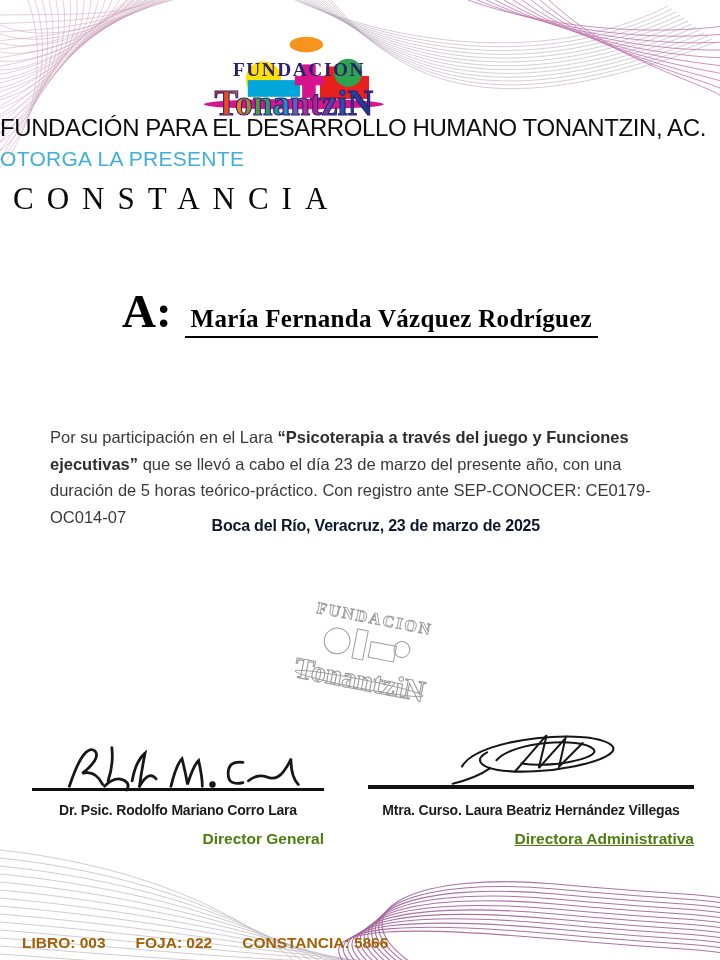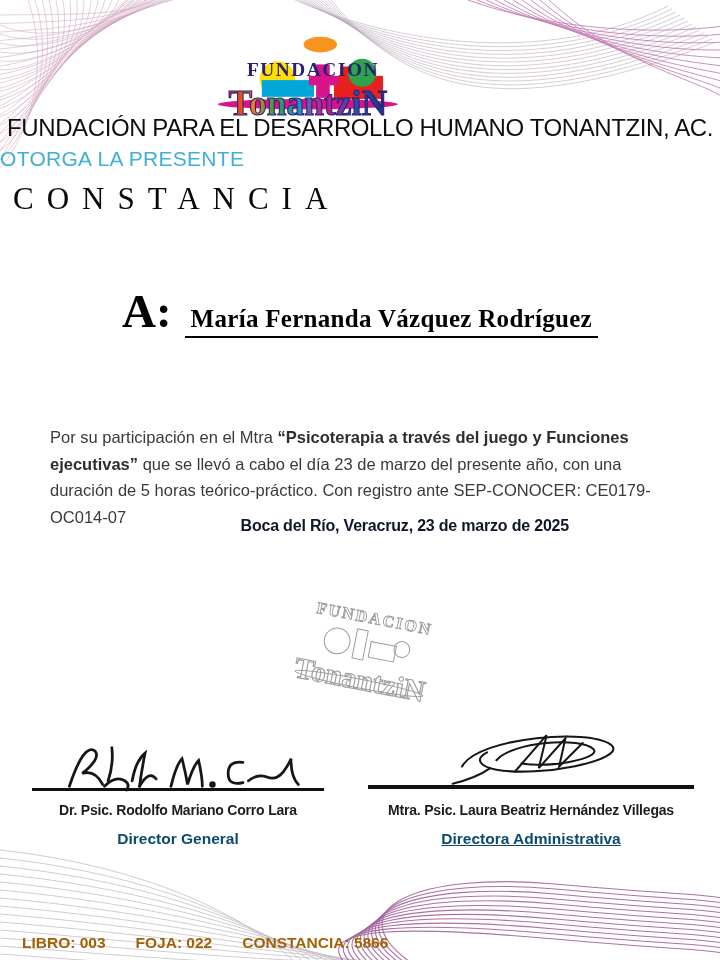--- a/index.html
+++ b/index.html
@@ -6,24 +6,24 @@
   .page{position:relative;width:720px;height:960px;background:#fff;overflow:hidden;
         font-family:"Liberation Sans",sans-serif;}
   #deco{position:absolute;inset:0;width:720px;height:960px;pointer-events:none;}
   #deco g{fill:none;}
   #tl-fan path,#tl-fan2 path{stroke:#c99ab5;stroke-width:.6;opacity:.8;}
   #top-waves path{stroke:#b5a6b5;stroke-width:.8;opacity:.7;}
   #tr-curves path{stroke:#c37cb0;stroke-width:1;opacity:.85;}
   #bl-arcs path{stroke:#c6bfc6;stroke-width:.9;opacity:.9;}
   #bottom-waves path{stroke:#a2639a;stroke-width:1.1;opacity:.9;}
 
-  .layer{position:absolute;left:0;top:0;width:597px;height:960px;padding-left:29px;}
+  .layer{position:absolute;left:0;top:0;width:597px;height:960px;}
 
   .logo{position:absolute;left:50%;top:32px;transform:translateX(-50%);}
-  .org-title{position:absolute;top:114px;left:0;width:720px;text-align:center;
+  .org-title{position:absolute;top:114px;left:0;width:720px;text-align:left;
              font-size:24px;letter-spacing:-0.4px;color:#0e0e0e;}
   .otorga{position:absolute;top:147px;left:0;width:720px;
           font-size:21px;color:#41b0d5;letter-spacing:0.3px;}
   .constancia{position:absolute;top:181px;left:0;width:720px;text-align:left;
               font-family:"Liberation Serif",serif;font-weight:400;font-size:31px;
               letter-spacing:13px;color:#090909;padding-left:13px;box-sizing:border-box;}
   .name-row{position:absolute;top:284px;left:0;width:720px;display:flex;
             justify-content:center;align-items:baseline;
             font-family:"Liberation Serif",serif;font-weight:700;color:#000;}
   .name-prefix{font-size:47px;margin-right:13px;}
@@ -39,22 +39,22 @@
   .sig-line{position:absolute;background:#111;}
   .sig-line.left{left:32px;top:788px;width:292px;height:3px;}
   .sig-line.right{left:368px;top:785px;width:326px;height:4px;}
   .sig-img{position:absolute;}
   .sig-img.left{left:62px;top:738px;}
   .sig-img.right{left:415px;top:722px;}
   .sig-name{position:absolute;text-align:center;font-weight:700;font-size:14px;
             color:#1c1c1c;letter-spacing:-0.2px;}
   .sig-name.left{left:32px;top:802px;width:292px;}
   .sig-name.right{left:368px;top:802px;width:326px;}
-  .sig-role{position:absolute;text-align:center;font-weight:700;font-size:15.5px;
-            color:#0c4a6e;}
+  .sig-role{position:absolute;text-align:right;font-weight:700;font-size:15.5px;
+            color:#4d7c0f;}
   .sig-role.left{left:32px;top:830px;width:292px;}
   .sig-role.right{left:368px;top:830px;width:326px;text-decoration:underline;}
 
   .registry{position:absolute;left:22px;top:934px;display:flex;gap:30px;
             font-weight:700;font-size:15.5px;color:#a16207;}
 
   .logo-fundacion{font-family:"Liberation Serif",serif;font-weight:700;letter-spacing:1.5px;}
   .logo-tonantzin{font-family:"Liberation Serif",serif;font-weight:700;}
   .stamp-word{font-family:"Liberation Serif",serif;font-weight:700;}
 </style>
@@ -193,21 +193,21 @@
 
     <div class="otorga">OTORGA LA PRESENTE</div>
 
     <div class="constancia">CONSTANCIA</div>
 
     <div class="name-row">
       <span class="name-prefix">A:</span>
       <span class="recipient-name">María Fernanda Vázquez Rodríguez</span>
     </div>
 
-    <div class="body-par"><span>Por su participación en el Mtra </span><b>“Psicoterapia a través del juego y Funciones ejecutivas”</b><span> que se llevó a cabo el día 23 de marzo del presente año, con una duración de 5 horas teórico-práctico. Con registro ante SEP-CONOCER: CE0179-OC014-07</span></div>
+    <div class="body-par"><span>Por su participación en el Lara </span><b>“Psicoterapia a través del juego y Funciones ejecutivas”</b><span> que se llevó a cabo el día 23 de marzo del presente año, con una duración de 5 horas teórico-práctico. Con registro ante SEP-CONOCER: CE0179-OC014-07</span></div>
 
     <div class="date-line">Boca del Río, Veracruz, 23 de marzo de 2025</div>
 
     <svg class="stamp" width="168" height="112" viewBox="0 0 170 112" xmlns="http://www.w3.org/2000/svg">
       <g fill="none" stroke="#828282">
         <text class="stamp-word" x="85" y="26" text-anchor="middle" font-size="16.5" letter-spacing="2" stroke-width="0.9">FUNDACION</text>
         <circle cx="52" cy="50" r="13" stroke-width="1"></circle>
         <rect x="70" y="34" width="11" height="30" stroke-width="1"></rect>
         <rect x="86" y="44" width="26" height="16" stroke-width="1"></rect>
         <circle cx="118" cy="46" r="8" stroke-width="1"></circle>
@@ -235,21 +235,21 @@
 
     <svg class="sig-img right" width="235" height="64" viewBox="0 0 300 80" xmlns="http://www.w3.org/2000/svg">
       <g fill="none" stroke="#161616" stroke-width="2.6" stroke-linecap="round">
         <path d="M 60 56 C 80 18 230 6 252 30 C 266 48 160 70 104 60 C 82 56 76 46 92 38"></path>
         <path d="M 104 48 C 124 24 212 18 228 34 C 238 46 170 58 136 52"></path>
         <path d="M 128 62 L 168 16 L 158 58 L 192 20 L 184 56 L 214 26"></path>
         <path d="M 96 58 C 82 68 64 74 48 78"></path>
       </g>
     </svg>
     <div class="sig-line right"></div>
-    <div class="sig-name right">Mtra. Psic. Laura Beatriz Hernández Villegas</div>
+    <div class="sig-name right">Mtra. Curso. Laura Beatriz Hernández Villegas</div>
     <div class="sig-role right">Directora Administrativa</div>
 
     <div class="registry">
       <span>LIBRO: 003</span>
       <span>FOJA: 022</span>
       <span>CONSTANCIA: 5866</span>
     </div>
 
   </div>
 </div>

